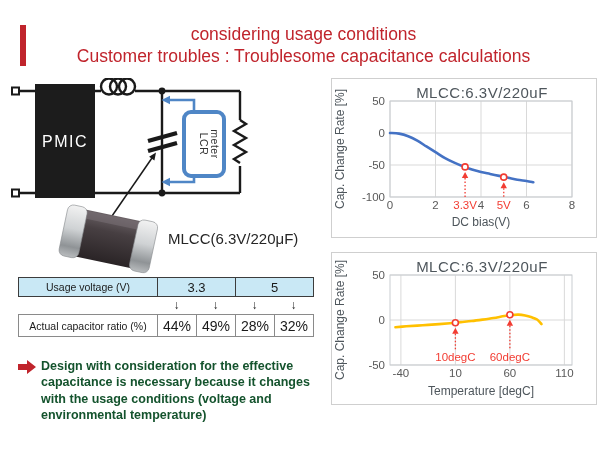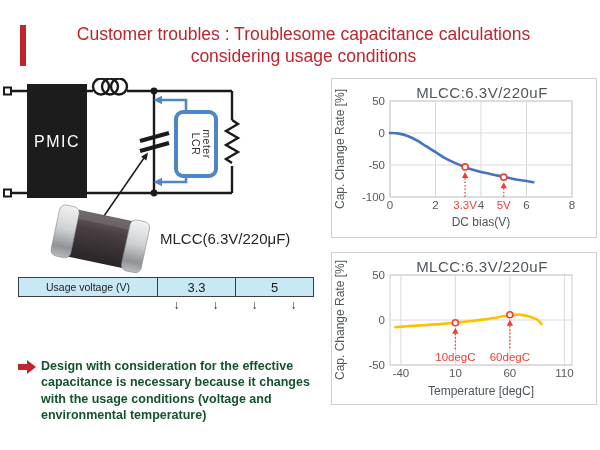--- a/index.html
+++ b/index.html
@@ -8,21 +8,21 @@
     position:relative; width:600px; height:450px; background:#ffffff;
     font-family:"Liberation Sans", sans-serif; overflow:hidden;
   }
   
   .title-bar { position:absolute; left:20px; top:25px; width:6px; height:41px; background:#c0242c; }
   .slide-title {
     position:absolute; left:31px; top:24px; width:545px; text-align:center;
     color:#c0242c; font-size:17.5px; line-height:1.23; font-weight:normal;
   }
   
-  .circuit-wrap { position:absolute; left:0; top:78px; width:322px; height:205px;text-align:center; }
+  .circuit-wrap { position:absolute; left:8px; top:78px; width:322px; height:205px;text-align:center; }
   .pmic-text { font-size:16px; letter-spacing:1.5px; fill:#ffffff; }
   .lcr-text  { font-size:10.5px; fill:#333333; letter-spacing:0.5px; }
   .mlcc-text { font-size:15px; fill:#262626; }
   
   .cond-table-wrap { position:absolute; left:18px; top:277px; width:295px; }
   table.cond { border-collapse:collapse; table-layout:fixed; width:295px;border-radius:18px; }
   table.cond td { text-align:center; vertical-align:middle; color:#1a1a1a; overflow:hidden; white-space:nowrap; }
   table.top-rows td { border:1.4px solid #3c3c3c; height:19px; }
   td.lbl { font-size:10.5px; }
   td.val { font-size:13px;margin-left:40px; }
@@ -46,22 +46,22 @@
   .chart-title  { font-size:15px; fill:#4e565c; letter-spacing:0.5px; text-anchor:middle; }
   .axis-label   { font-size:12px; fill:#4e565c; text-anchor:middle; }
   svg text.tick { font-size:11.5px; fill:#595959; }
   svg text.ann  { font-size:11.5px; }
 </style>
 </head>
 <body>
 
 <div class="title-bar"></div>
 <div class="slide-title">
+  <div>considering usage conditions</div>
   <div>Customer troubles : Troublesome capacitance calculations</div>
-  <div>considering usage conditions</div>
 </div>
 
 <div class="circuit-wrap">
   <svg width="322" height="205" viewBox="0 0 322 205">
     <defs>
       <linearGradient id="capMetal" x1="0" y1="0" x2="0" y2="1">
         <stop offset="0" stop-color="#f2f2f2"></stop>
           <stop offset="0.45" stop-color="#cfd2d4"></stop>
         <stop offset="0.8" stop-color="#8f9396"></stop>
           <stop offset="1" stop-color="#b9bcbe"></stop>
@@ -139,20 +139,38 @@
       <td class="val" colspan="2">5</td>
     </tr>
   </tbody>
     </table>
   <div class="arrow-row">
     <span>↓</span>
     <span>↓</span>
     <span>↓</span>
     <span>↓</span>
   </div>
+  <table class="cond result-row">
+    <colgroup>
+        <col style="width:139px">
+        <col style="width:39px">
+        <col style="width:39px">
+        <col style="width:39px">
+        <col style="width:39px">
+      </colgroup>
+    <tbody>
+        <tr>
+      <td class="lbl">Actual capacitor ratio (%)</td>
+      <td class="val">44%</td>
+      <td class="val">49%</td>
+      <td class="val">28%</td>
+      <td class="val">32%</td>
+    </tr>
+  </tbody>
+    </table>
 </div>
 
 <div class="conclusion">
   <span class="arr">
     <svg width="18" height="14" viewBox="0 0 18 14">
         <path d="M0,4 H9 V0 L18,7 L9,14 V10 H0 Z" fill="#c0242c"></path>
       </svg>
   </span>
   <span>Design with consideration for the effective capacitance is necessary because it changes with the usage conditions (voltage and environmental temperature)</span>
 </div>

